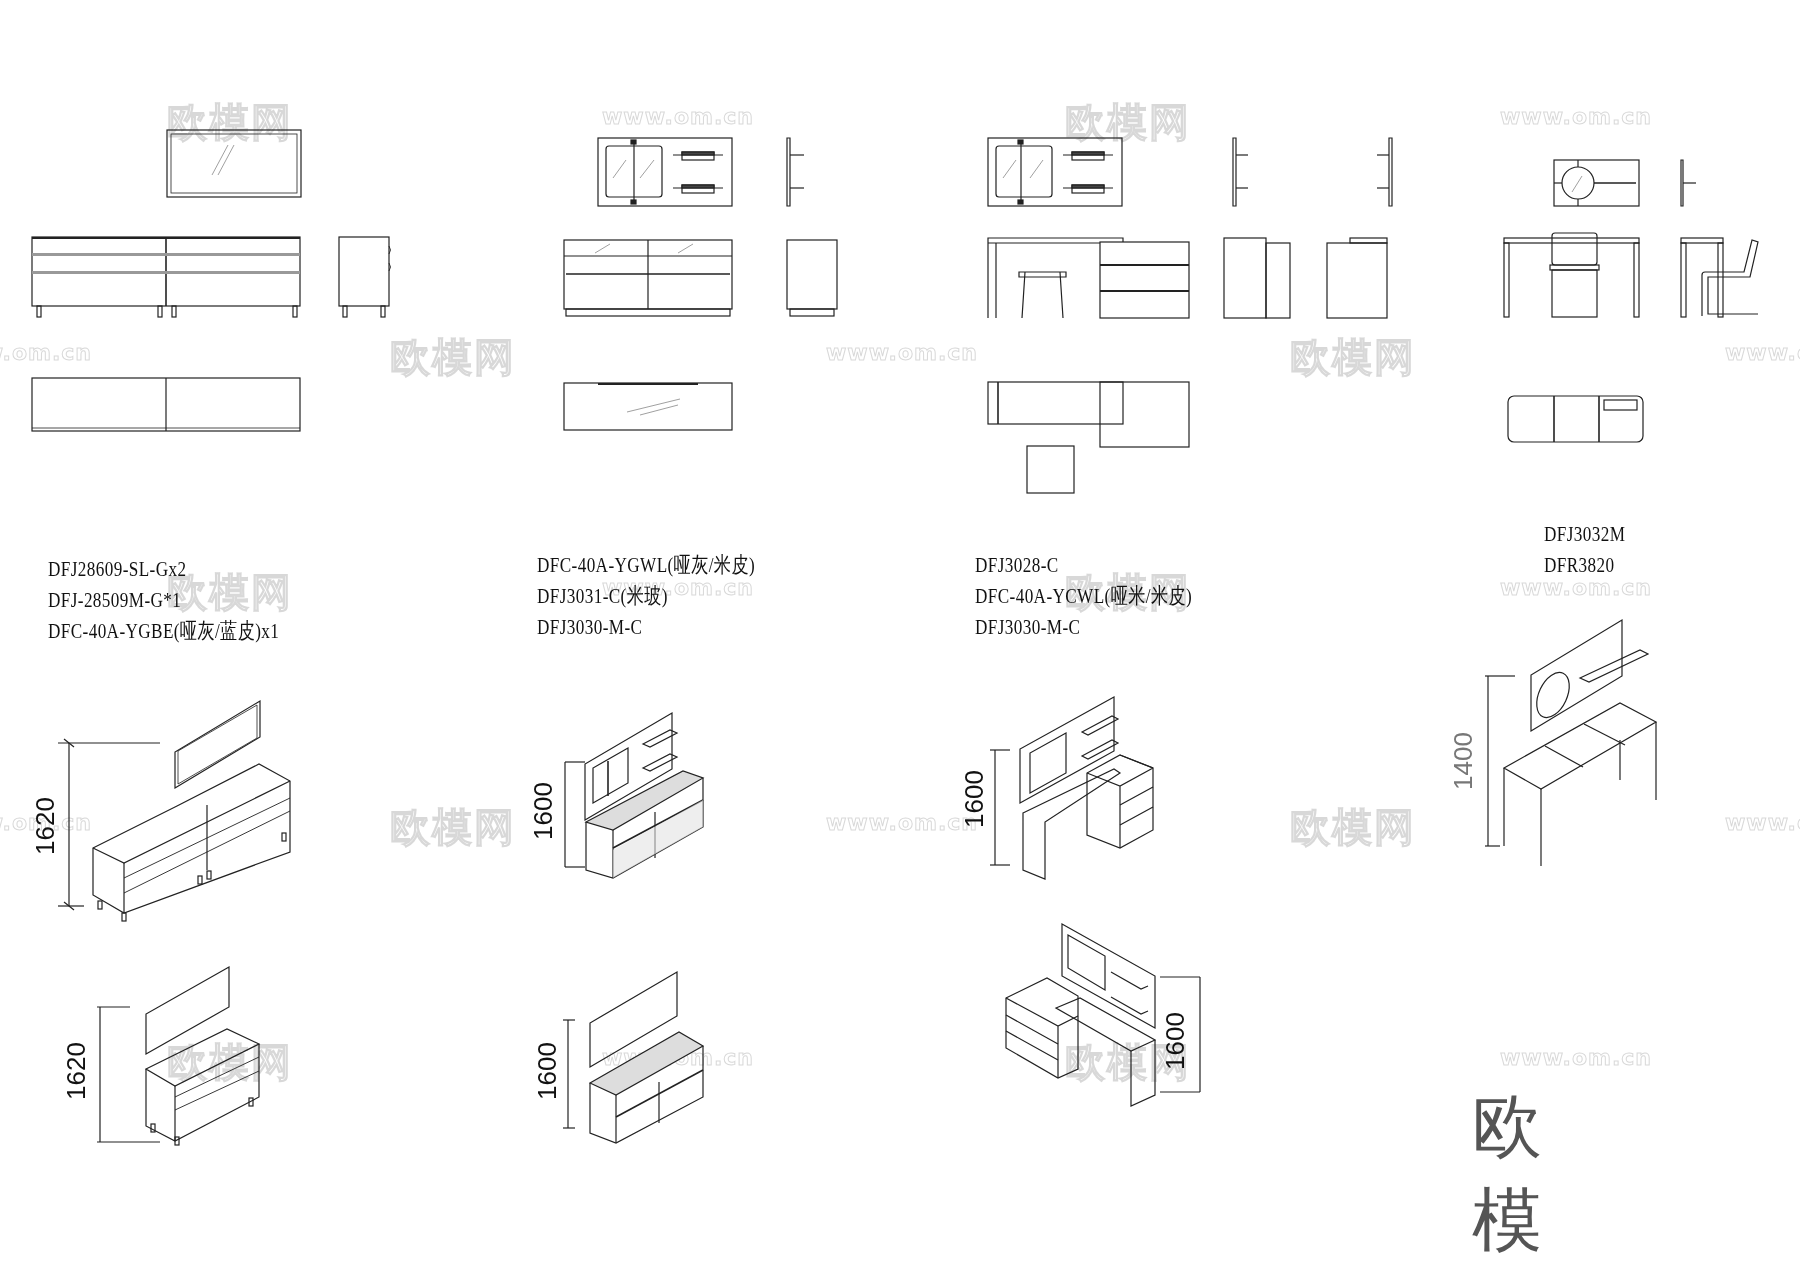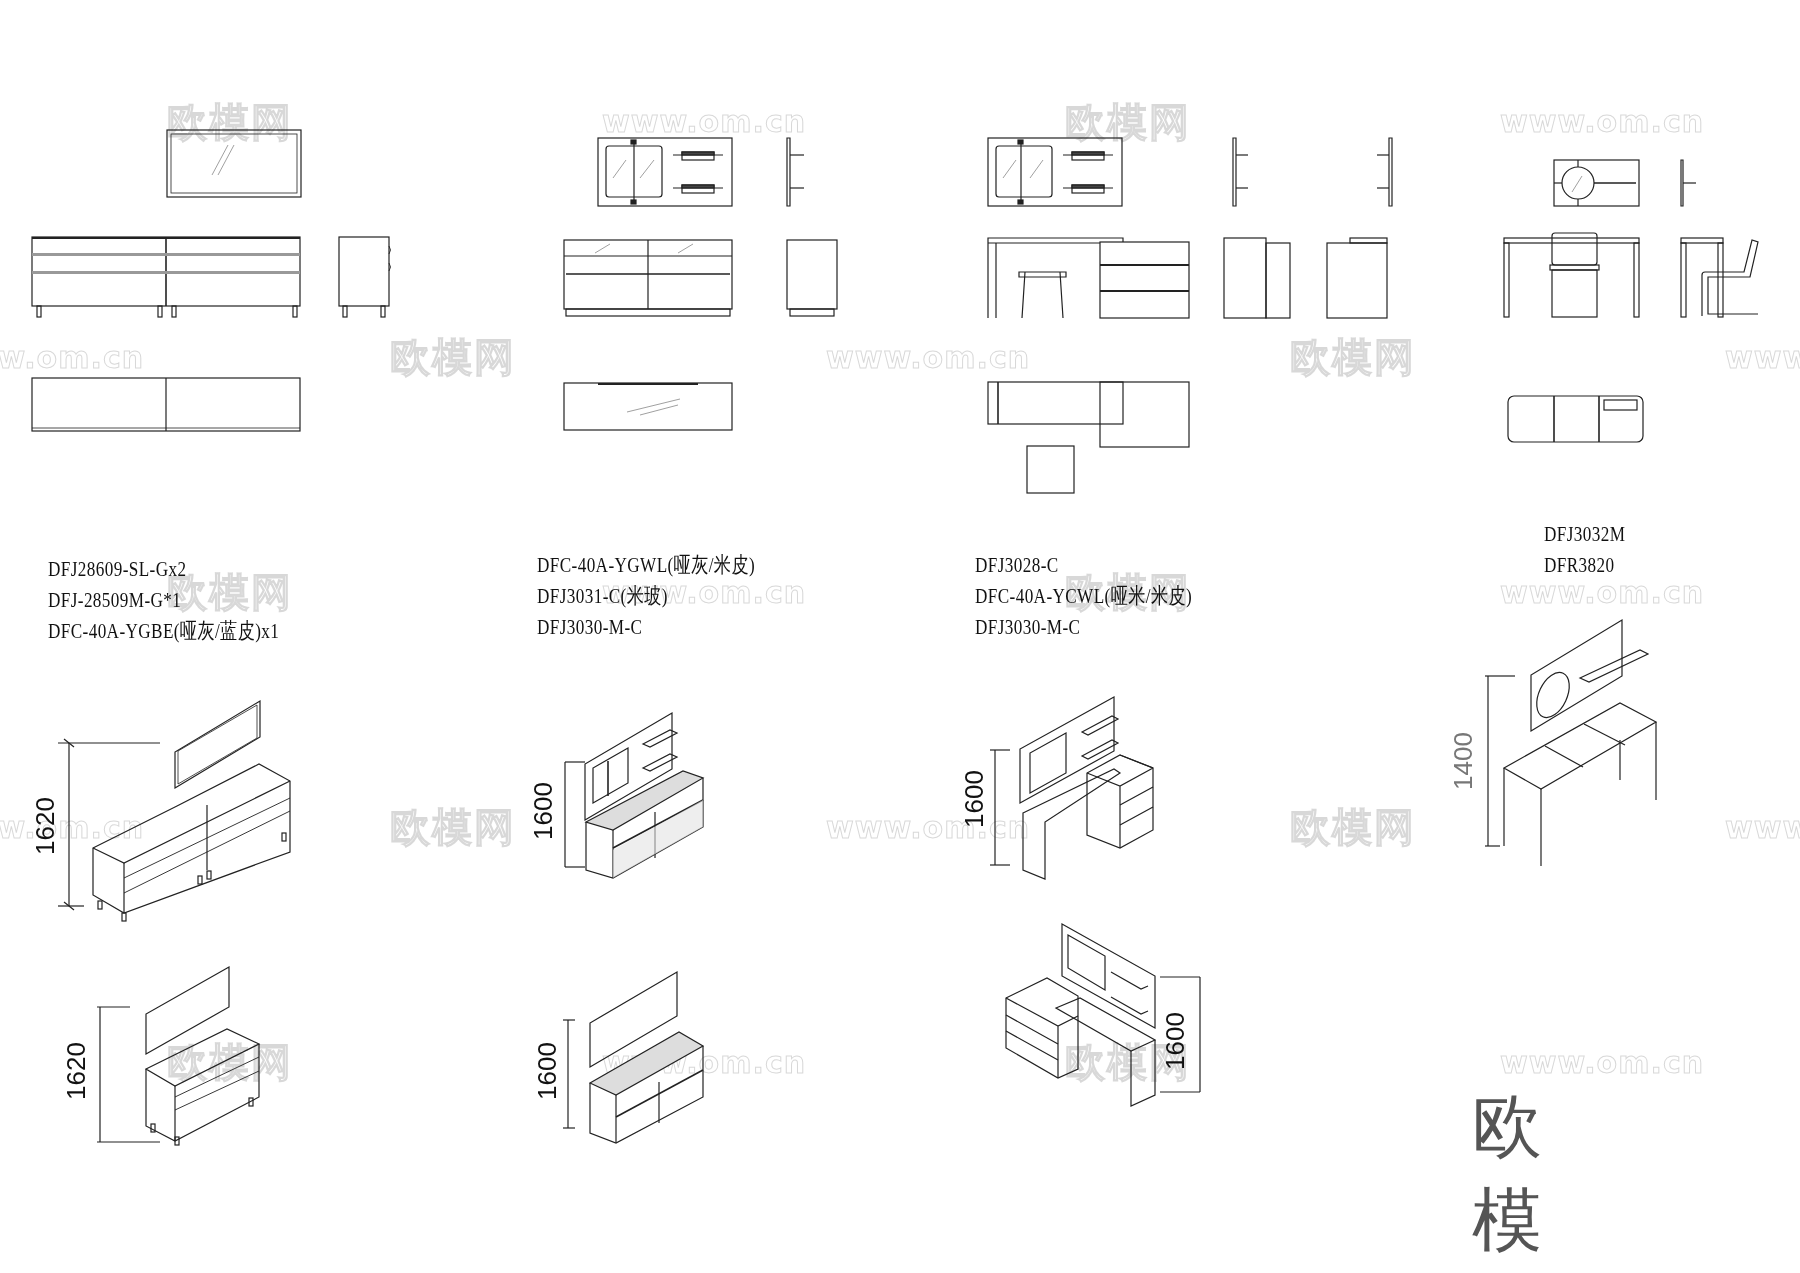--- a/index.html
+++ b/index.html
@@ -4,21 +4,21 @@
 <style>
   html,body{margin:0;padding:0;background:#fff;}
   body{width:1800px;height:1273px;position:relative;overflow:hidden;font-family:"DejaVu Serif","Liberation Serif",serif;}
   .canvas{position:absolute;left:0;top:0;width:1432px;height:1273px;}
   .label-block{position:absolute;color:#111;font-family:"Liberation Serif","DejaVu Serif",serif;font-size:22px;line-height:31px;letter-spacing:0.5px;transform:scaleX(0.78);transform-origin:left top;white-space:nowrap;}
   .label-line{display:block;}
   .dim-text{font-family:"Liberation Sans","DejaVu Sans",sans-serif;font-size:26px;fill:#111;}
   .dim-text-thin{font-family:"Liberation Sans","DejaVu Sans",sans-serif;font-size:26px;fill:#777;}
   .wm{position:absolute;color:rgba(200,200,200,0.55);font-family:"DejaVu Sans","Liberation Sans",sans-serif;font-weight:bold;pointer-events:none;}
   .wm-cn{font-size:40px;letter-spacing:2px;-webkit-text-stroke:1px rgba(190,190,190,0.6);color:rgba(255,255,255,0.2);}
-  .wm-url{font-size:30px;letter-spacing:1px;-webkit-text-stroke:1px rgba(190,190,190,0.6);color:rgba(255,255,255,0.2);}
+  .wm-url{font-size:22px;letter-spacing:1px;-webkit-text-stroke:1px rgba(190,190,190,0.6);color:rgba(255,255,255,0.2);}
   .logo{position:absolute;left:1472px;top:1080px;font-family:"DejaVu Sans","Liberation Sans",sans-serif;font-size:70px;color:#555;letter-spacing:2px;}
 </style>
 </head>
 <body>
 
 <div class="canvas">
 
   <div class="wm wm-cn" style="left:167px;top:95px;">欧模网</div>
   <div class="wm wm-url" style="left:602px;top:104px;">www.om.cn</div>
   <div class="wm wm-cn" style="left:1065px;top:95px;">欧模网</div>

